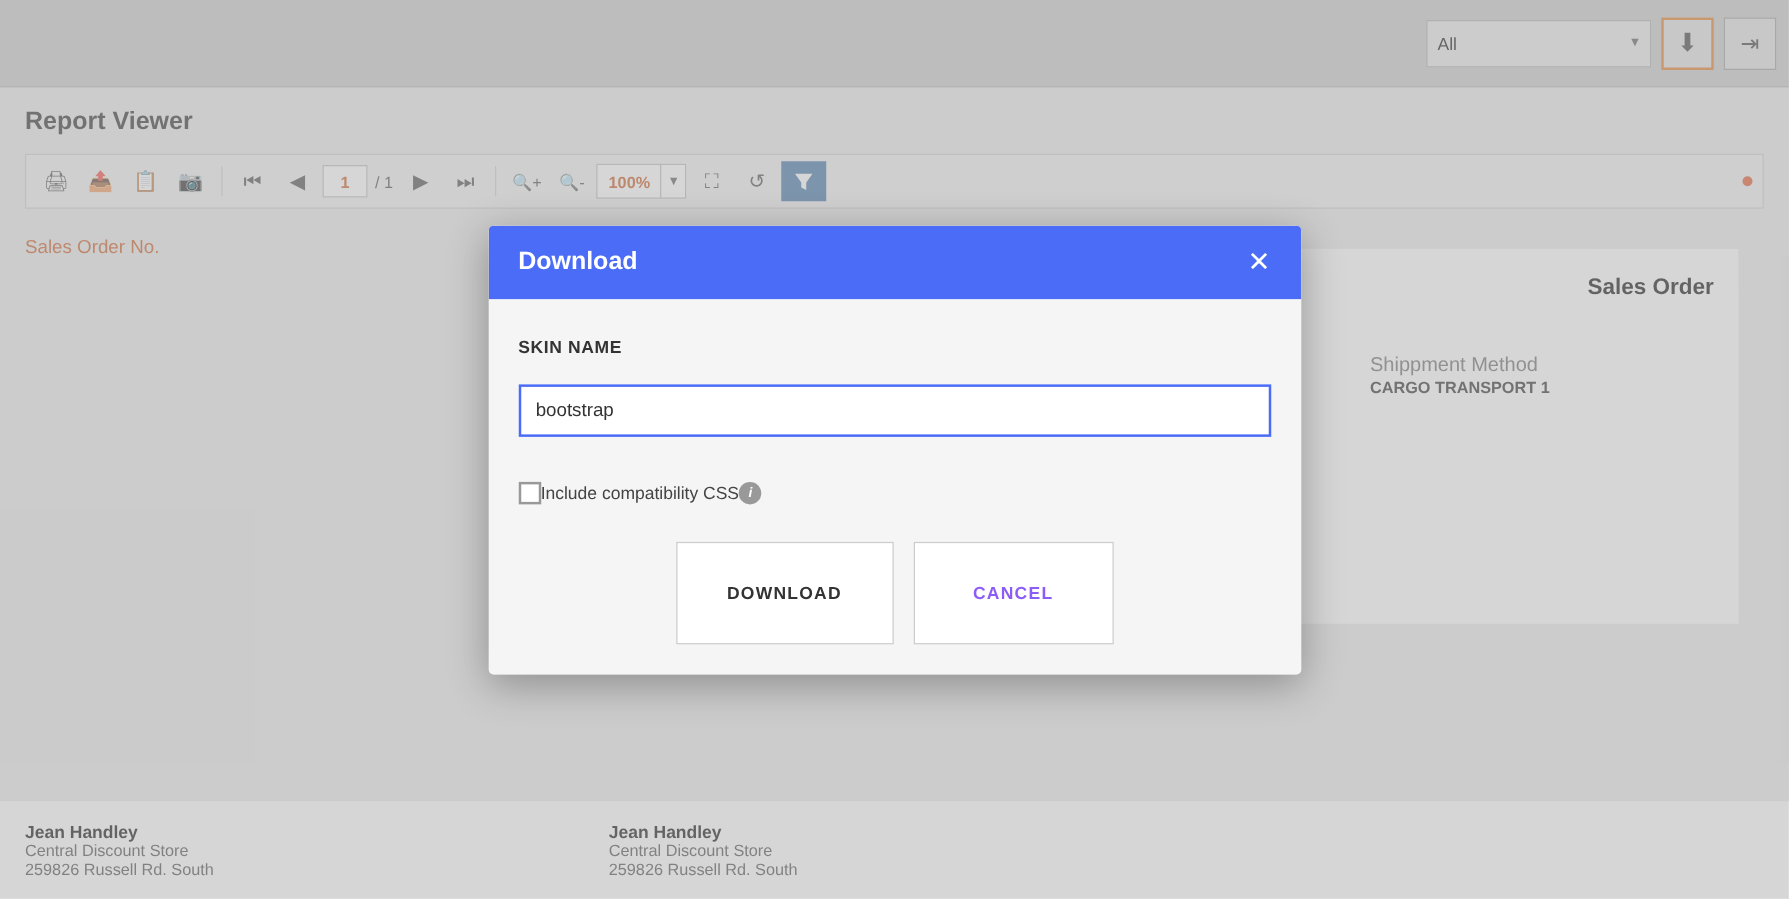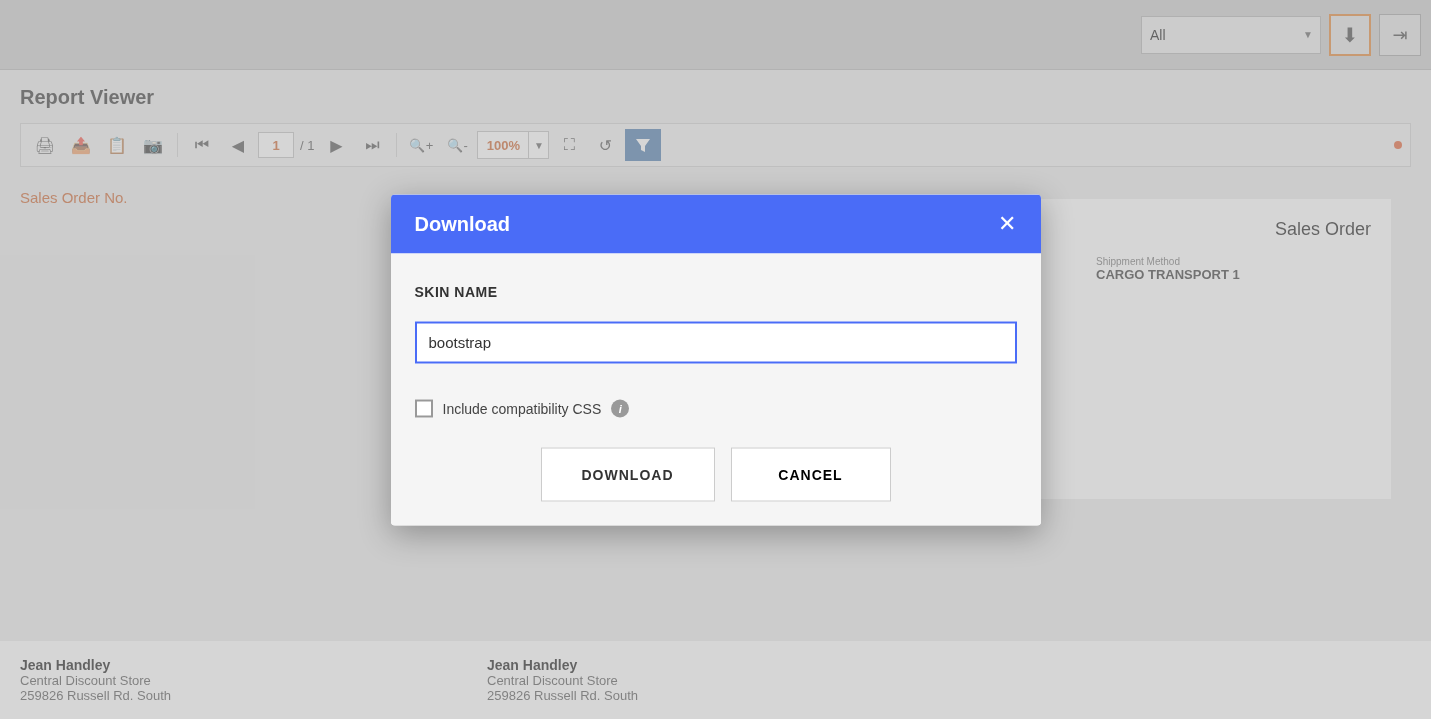--- a/index.html
+++ b/index.html
@@ -188,33 +188,34 @@
       background: white;
       position: absolute;
       right: 20px;
       top: 20px;
       width: 600px;
       height: 300px;
       padding: 20px;
     }
     .report-card-title {
       font-size: 18px;
-      font-weight: normal;
+      font-weight: bold;
       text-align: right;
       margin-bottom: 16px;
     }
     .report-fields {
       display: grid;
       grid-template-columns: 1fr 1fr;
       gap: 10px;
       margin-bottom: 12px;
     }
     .report-field-label {
-      font-size: 10px;
+      font-size: 16px;
       color: #666;
+      margin-top: 28px;
     }
     .report-field-value {
       font-size: 13px;
       font-weight: bold;
       color: #222;
     }
     .view-report-btn {
       position: absolute;
       top: 20px;
       right: 20px;
@@ -305,21 +306,20 @@
       background: white;
       outline: none;
     }
     .modal-input::selection {
       background: #4a6cf7;
       color: white;
     }
     .checkbox-row {
       display: flex;
       align-items: center;
-      gap: 10px;
       margin-bottom: 30px;
     }
     .checkbox-box {
       width: 18px;
       height: 18px;
       border: 2px solid #999;
       background: white;
       flex-shrink: 0;
     }
     .checkbox-label {
@@ -352,26 +352,26 @@
       font-size: 14px;
       font-weight: bold;
       letter-spacing: 1px;
       cursor: pointer;
       color: #333;
       min-width: 160px;
     }
     .btn-cancel {
       background: white;
       border: 1px solid #ccc;
-      padding: 18px 40px;
+      padding: 32px 40px;
       font-size: 14px;
       font-weight: bold;
       letter-spacing: 1px;
       cursor: pointer;
-      color: #000000;
+      color: #8b5cf6;
       min-width: 160px;
     }
   </style>
 </head>
 <body>
 
 <div class="top-bar">
   <div class="top-bar-select-wrapper">
     <select class="top-bar-select">
       <option>All</option>

